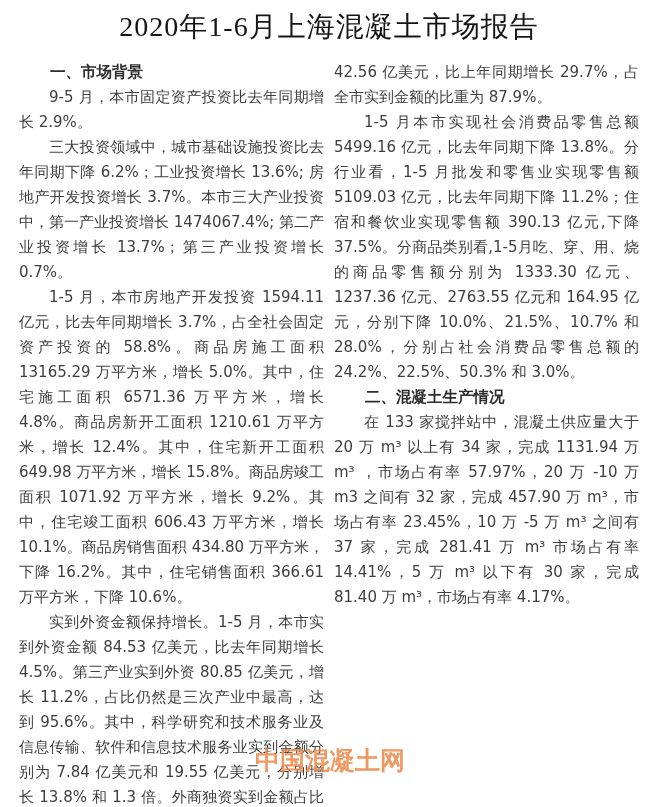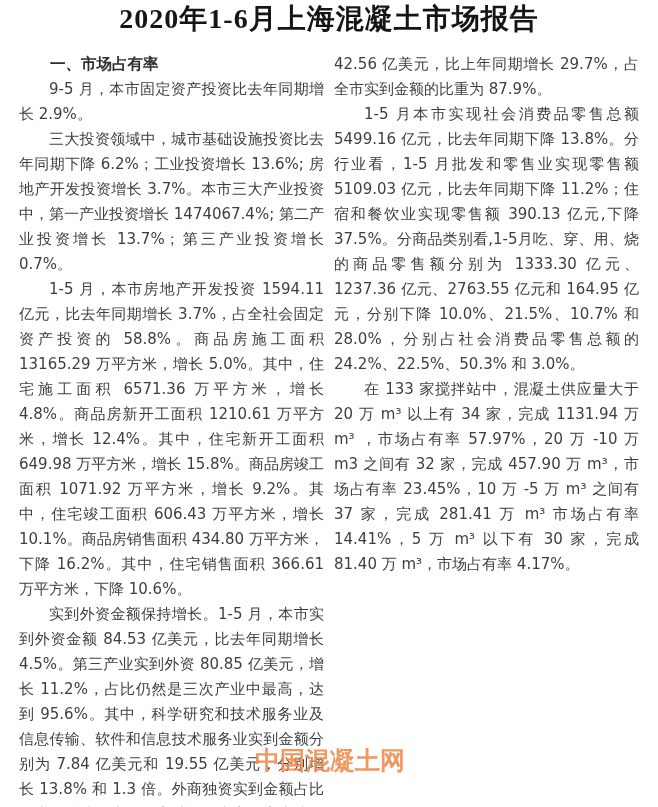--- a/index.html
+++ b/index.html
@@ -7,23 +7,24 @@
   .page {
     position: relative;
     width: 658px;
     height: 807px;
     margin: 0 auto;
     background: #ffffff;
     overflow: hidden;
     font-family: "DejaVu Sans", "Liberation Sans", sans-serif;
   }
   .doc-title {
+    padding-top: 8px;
     text-align: center;
     font-family: "Liberation Serif", "DejaVu Serif", serif;
-    font-weight: 700;
+    font-weight: 400;
     font-size: 28px;
     letter-spacing: 1px;
     color: #151515;
   }
   .columns {
     display: flex;
     gap: 10px;
     padding: 0 19px;
     margin-top: 14px;
   }
@@ -61,30 +62,31 @@
 </head>
 <body>
 
 <div class="page">
 
   <h1 class="doc-title">2020年1-6月上海混凝土市场报告</h1>
 
   <div class="columns">
 
     <div class="col">
-      <h2 class="section-heading">一、市场占有率</h2>
+      <h2 class="section-heading">一、市场背景</h2>
       <p class="para">9-5 月，本市固定资产投资比去年同期增长 2.9%。</p>
       <p class="para">三大投资领域中，城市基础设施投资比去年同期下降 6.2%；工业投资增长 13.6%; 房地产开发投资增长 3.7%。本市三大产业投资中，第一产业投资增长 1474067.4%; 第二产业投资增长 13.7%；第三产业投资增长 0.7%。</p>
       <p class="para">1-5 月，本市房地产开发投资 1594.11 亿元，比去年同期增长 3.7%，占全社会固定资产投资的 58.8%。商品房施工面积 13165.29 万平方米，增长 5.0%。其中，住宅施工面积 6571.36 万平方米，增长 4.8%。商品房新开工面积 1210.61 万平方米，增长 12.4%。其中，住宅新开工面积 649.98 万平方米，增长 15.8%。商品房竣工面积 1071.92 万平方米，增长 9.2%。其中，住宅竣工面积 606.43 万平方米，增长 10.1%。商品房销售面积 434.80 万平方米，下降 16.2%。其中，住宅销售面积 366.61 万平方米，下降 10.6%。</p>
       <p class="para">实到外资金额保持增长。1-5 月，本市实到外资金额 84.53 亿美元，比去年同期增长 4.5%。第三产业实到外资 80.85 亿美元，增长 11.2%，占比仍然是三次产业中最高，达到 95.6%。其中，科学研究和技术服务业及信息传输、软件和信息技术服务业实到金额分别为 7.84 亿美元和 19.55 亿美元，分别增长 13.8% 和 1.3 倍。外商独资实到金额占比最大，增速领先。外商独资是本市外商直接投资的主体。1-5 月,本市新增外商独资企业数 1810 个，占全部新增企业数的比重为 94.1%；实到金额</p>
     </div>
 
     <div class="col">
       <p class="para cont">42.56 亿美元，比上年同期增长 29.7%，占全市实到金额的比重为 87.9%。</p>
       <p class="para">1-5 月本市实现社会消费品零售总额 5499.16 亿元，比去年同期下降 13.8%。分行业看，1-5 月批发和零售业实现零售额 5109.03 亿元，比去年同期下降 11.2%；住宿和餐饮业实现零售额 390.13 亿元,下降 37.5%。分商品类别看,1-5月吃、穿、用、烧的商品零售额分别为 1333.30 亿元、1237.36 亿元、2763.55 亿元和 164.95 亿元，分别下降 10.0%、21.5%、10.7% 和 28.0%，分别占社会消费品零售总额的 24.2%、22.5%、50.3% 和 3.0%。</p>
+      <h2 class="section-heading">二、混凝土生产情况</h2>
       <p class="para">在 133 家搅拌站中，混凝土供应量大于 20 万 m³ 以上有 34 家，完成 1131.94 万 m³ ，市场占有率 57.97%，20 万 -10 万 m3 之间有 32 家，完成 457.90 万 m³，市场占有率 23.45%，10 万 -5 万 m³ 之间有 37 家，完成 281.41 万 m³ 市场占有率 14.41%，5 万 m³ 以下有 30 家，完成 81.40 万 m³，市场占有率 4.17%。</p>
 
     </div>
 
   </div>
 
   <div class="watermark">中国混凝土网</div>
 
 </div>
 

